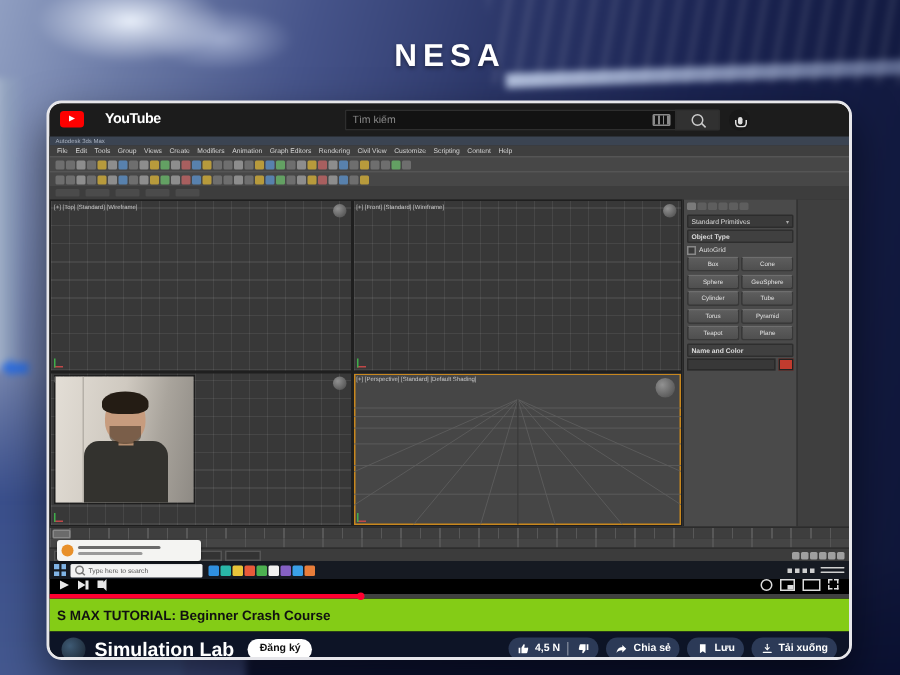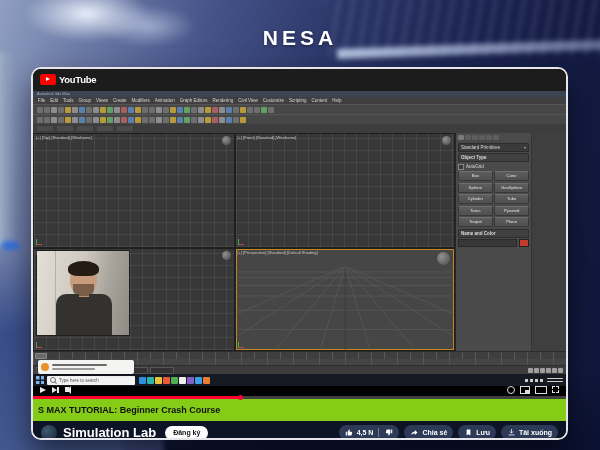--- a/index.html
+++ b/index.html
@@ -26,21 +26,21 @@
   .bgarrow::after{content:"";position:absolute;left:8px;top:4px;width:11px;height:7px;background:#2f6fe0}
   
   .brand{position:absolute;top:26px;left:0;right:0;text-align:center;color:#fff;font-size:21px;
     font-weight:700;letter-spacing:4px;z-index:2;text-shadow:0 1px 3px rgba(0,0,0,.45)}
   
   .window{position:absolute;left:31px;top:67px;width:537px;height:373px;box-sizing:border-box;
     background:#000;border:2px solid #e6e6ea;border-radius:10px;overflow:hidden;z-index:3;
     box-shadow:0 14px 30px rgba(0,0,0,.55)}
   
   .yt-header{position:relative;height:22px;background:#1c1c1c}
-  .yt-logo{position:absolute;left:7px;top:5px;display:flex;align-items:center;gap:3px}
+  .yt-logo{position:absolute;left:7px;top:5px;display:flex;align-items:center;gap:14px}
   .yt-mark{width:16px;height:11px;background:var(--ytred,#f00);border-radius:2.5px;position:relative}
   .yt-mark::after{content:"";position:absolute;left:6px;top:3px;border-left:4px solid #fff;
     border-top:2.5px solid transparent;border-bottom:2.5px solid transparent}
   .yt-word{color:#fff;font-size:9.5px;font-weight:700;letter-spacing:-.3px}
   .search-wrap{position:absolute;left:197px;top:4px;height:14px;display:flex;align-items:stretch}
   .search-box{display:flex;align-items:center;width:220px;background:#121212;border:1px solid #2e2e2e;
     border-right:none;border-radius:1px 0 0 1px;box-sizing:border-box}
   .search-box input{flex:1;min-width:0;background:transparent;border:none;outline:none;color:#ddd;
     font-size:7px;padding:0 4px;font-family:inherit}
   .search-box input::placeholder{color:#8a8a8a}
@@ -207,20 +207,32 @@
 </div>
 
 <div class="brand">NESA</div>
 
 <div class="window">
 
   <div class="yt-header">
     <div class="yt-logo">
       <span class="yt-mark"></span>
       <span class="yt-word">YouTube</span>
+    </div>
+    <div class="search-wrap">
+      <div class="search-box">
+        <input type="text" placeholder="Tìm kiếm" style="">
+        <span class="kb-icon"></span>
+      </div>
+      <div class="search-btn">
+        <span class="mag"></span>
+      </div>
+      <div class="mic-btn">
+        <span class="mic-i"></span>
+      </div>
     </div>
   </div>
 
   <div class="video">
     <div class="screen">
       <div class="mx-titlebar">Autodesk 3ds Max</div>
       <div class="mx-menu">
         <span>File</span>
         <span>Edit</span>
         <span>Tools</span>

